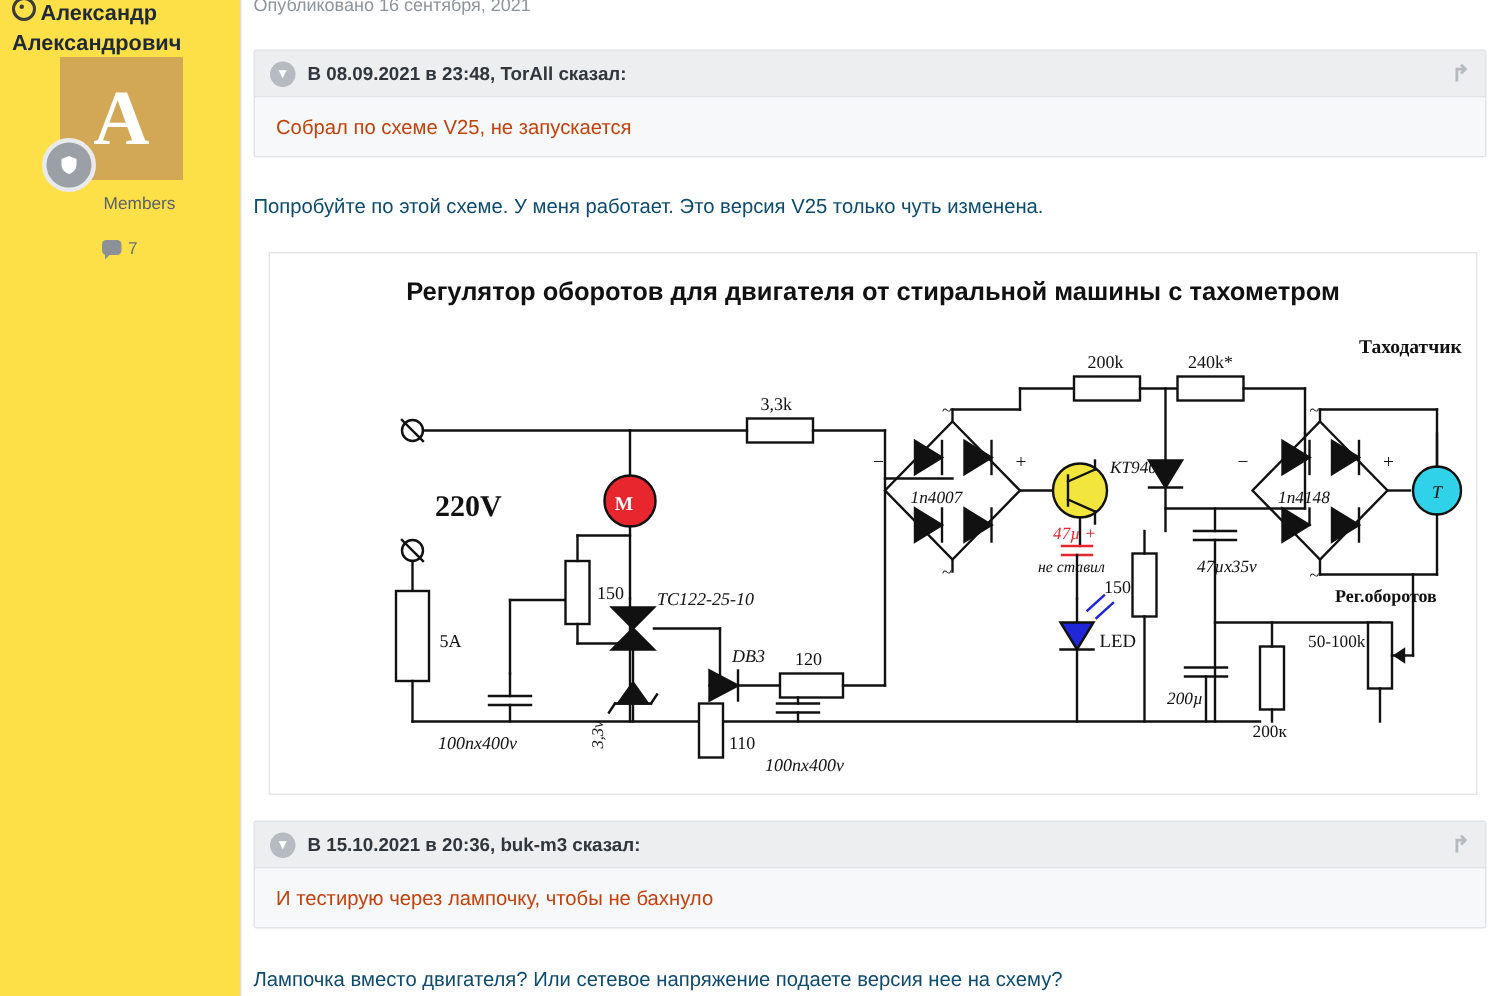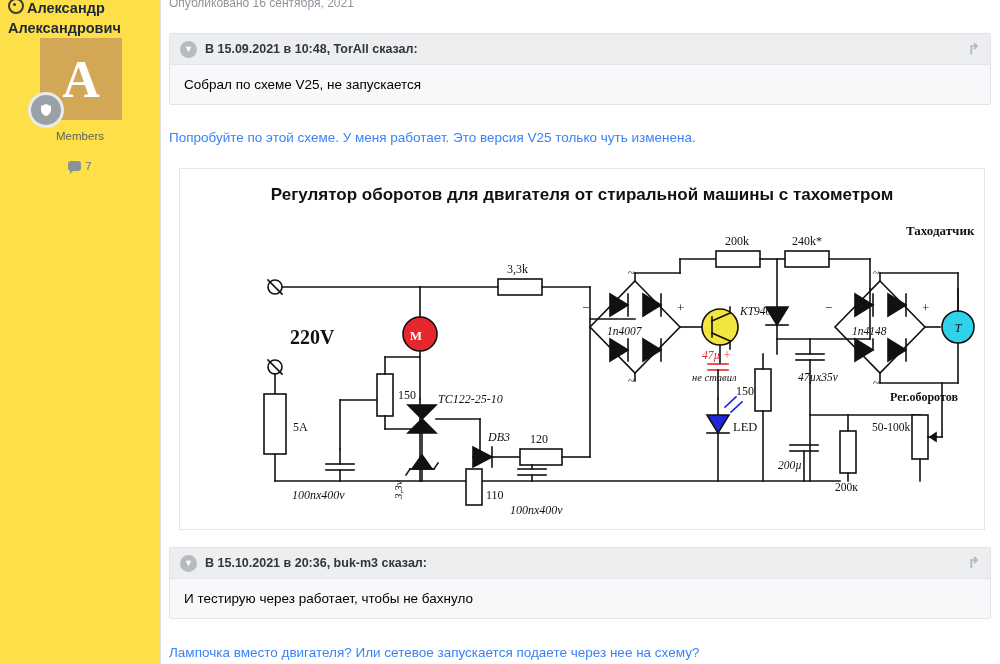--- a/index.html
+++ b/index.html
@@ -96,20 +96,21 @@
     line-height: 1;
   }
   .member-rank {
     position: absolute;
     top: 130px;
     left: 0;
     width: 160px;
     text-align: center;
     font-size: 11.5px;
     color: #5b6169;
+    padding-left: 13px;
   }
   .post-count {
     position: absolute;
     top: 160px;
     left: 0;
     width: 160px;
     text-align: center;
     font-size: 11.5px;
     color: #6b7177;
   }
@@ -190,28 +191,28 @@
     margin-right: 8px;
   }
   .quote-head .reply-arrow {
     margin-left: auto;
     color: #b6bbc1;
     font-size: 15px;
   }
   .quote-body {
     padding: 12px 14px;
     font-size: 13.5px;
-    color: #000000;
+    color: #c2410c;
     background: #f7f8f9;
   }
   .para {
     position: absolute;
     left: 8px;
     font-size: 13.5px;
-    color: #3b82f6;
+    color: #0c4a6e;
   }
 
   
   .figure {
     position: absolute;
     left: 18px;
     top: 168px;
     width: 804px;
     height: 360px;
     background: #ffffff;
@@ -264,21 +265,21 @@
   </div>
 
   <div class="content">
 
     <div class="posted-date">Опубликовано 16 сентября, 2021</div>
     <div class="dots-menu">▪▪▪</div>
 
     <div class="quote" style="top:33px;">
       <div class="quote-head">
         <span class="chev">▼</span>
-        <span>В 15.09.2021 в 10:48, TorAll сказал:</span>
+        <span>В 08.09.2021 в 23:48, TorAll сказал:</span>
         <span class="reply-arrow">↱</span>
       </div>
       <div class="quote-body">Собрал по схеме V25, не запускается</div>
     </div>
 
     <div class="para" style="top:130px;">Попробуйте по этой схеме. У меня работает. Это версия V25 только чуть изменена.</div>
 
     <div class="figure">
       <div class="fig-title">Регулятор оборотов для двигателя от стиральной машины с тахометром</div>
 
@@ -486,19 +487,19 @@
         </g>
       </svg>
     </div>
 
     <div class="quote" style="top:547px;">
       <div class="quote-head">
         <span class="chev">▼</span>
         <span>В 15.10.2021 в 20:36, buk-m3 сказал:</span>
         <span class="reply-arrow">↱</span>
       </div>
-      <div class="quote-body">И тестирую через работает, чтобы не бахнуло</div>
+      <div class="quote-body">И тестирую через лампочку, чтобы не бахнуло</div>
     </div>
 
-    <div class="para" style="top:645px;">Лампочка вместо двигателя? Или сетевое запускается подаете через нее на схему?</div>
+    <div class="para" style="top:645px;">Лампочка вместо двигателя? Или сетевое напряжение подаете версия нее на схему?</div>
 
   </div>
 </div>
 
 </body></html>

